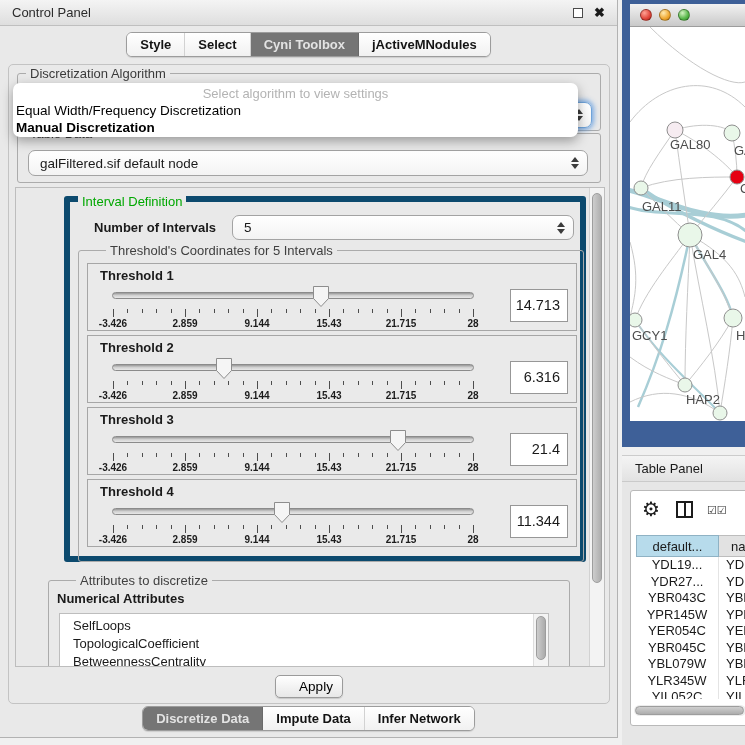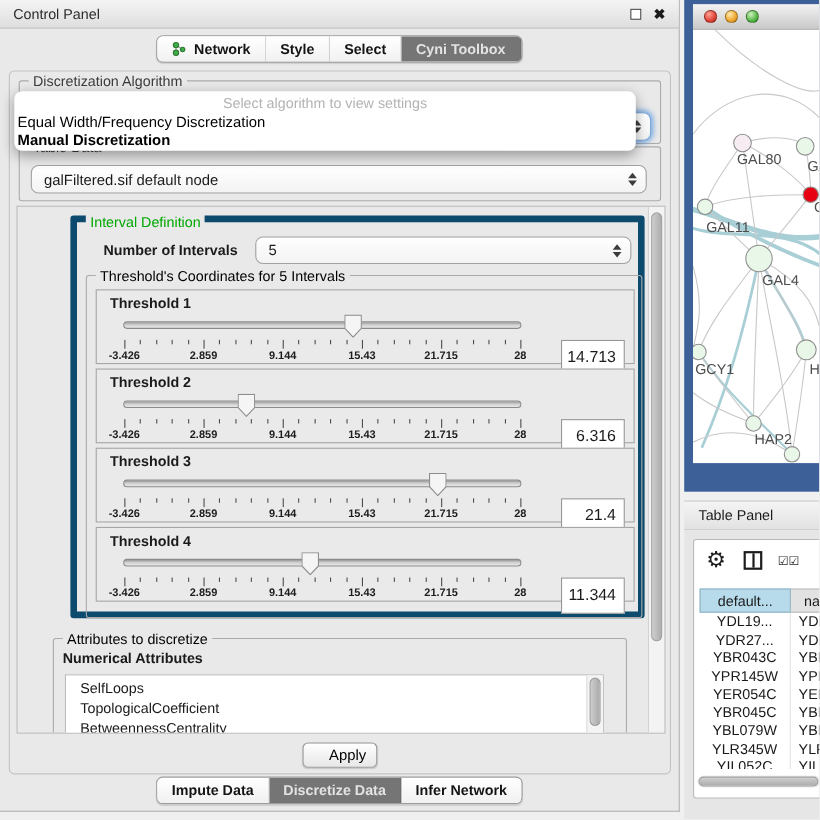--- a/index.html
+++ b/index.html
@@ -30,21 +30,21 @@
   .seg-item.selected{background:#757575;color:#e3e3e3;border-right:1px solid #6a6a6a;}
   .net-ico{display:inline-flex;margin-right:6px;}
 
   
   .main-box{position:absolute;left:8px;top:64px;width:602px;height:640px;background:#e9e9e9;
        border:1px solid #c3c3c3;border-radius:5px;}
   .group{position:absolute;border:1px solid #ababab;border-radius:3px;}
   .gtitle{position:absolute;top:-8px;left:8px;background:#e9e9e9;padding:0 4px;font-size:13px;line-height:15px;}
   .gtitle.dark{color:#3b3b3b;}
   .gtitle.green{color:#00a800;}
-  .gtitle.blue{color:#000000;}
+  .gtitle.blue{color:#404040;margin-left:19px;}
 
   .algo-group{left:8px;top:8px;width:584px;height:58px;}
   .td-group{left:8px;top:68px;width:584px;height:50px;}
 
   .combo{position:absolute;height:26px;background:linear-gradient(#ffffff,#f3f3f3);
        border:1px solid #a3a3a3;border-radius:7px;box-shadow:inset 0 1px 0 #fff;
        display:flex;align-items:center;padding:0 8px 0 11px;font-size:13.5px;}
   .combo .combo-text{flex:1;overflow:hidden;white-space:nowrap;}
   .focus-ring{border-color:#6fa3d9;box-shadow:0 0 5px 2px rgba(95,155,225,.8);}
   .algo-combo{left:8px;top:28px;width:566px;}
@@ -72,21 +72,21 @@
   .slider{position:absolute;left:24px;top:0;width:362px;height:46px;}
   .track{position:absolute;left:0;right:0;top:8px;height:7px;border-radius:4px;
        background:linear-gradient(#969696,#cfcfcf 45%,#e8e8e8);border:1px solid #8b8b8b;}
   .handle{position:absolute;top:2px;width:16px;height:21px;}
   .ticks{position:absolute;left:1px;right:1px;top:25px;height:9px;}
   .ticks .tick{position:absolute;top:0;width:1px;height:4px;background:#4d4d4d;}
   .ticks .tick.major{height:8px;}
   .tick-labels{position:absolute;left:1px;right:1px;top:34px;height:12px;}
   .tick-labels span{position:absolute;transform:translateX(-50%);font-size:10px;font-weight:bold;color:#1c1c1c;white-space:nowrap;}
   .thr-value{position:absolute;right:8px;top:5px;width:58px;height:33px;line-height:31px;background:#fff;
-       border:1px solid #979797;text-align:right;padding-right:7px;font-size:14.5px;margin-top:20px;}
+       border:1px solid #979797;text-align:right;padding-right:7px;font-size:14.5px;}
 
   .attr-group{position:absolute;left:32px;top:392px;width:522px;height:280px;border:1px solid #ababab;border-radius:3px;}
   .attr-sub{position:absolute;left:8px;top:10px;font-weight:bold;}
   .attr-list{position:absolute;left:10px;top:32px;width:490px;height:230px;background:#fff;border:1px solid #bdbdbd;}
   .attr-list ul{margin:0;padding:3px 0 0 13px;list-style:none;}
   .attr-list li{line-height:18px;font-size:13px;}
   .list-vscroll{position:absolute;right:0;top:0;width:15px;height:100%;background:#f4f4f4;border-left:1px solid #ddd;}
   .list-vscroll .thumb{position:absolute;left:2px;top:2px;width:10px;height:44px;border-radius:6px;
        background:linear-gradient(90deg,#cdcdcd,#ababab);border:1px solid #9d9d9d;}
 
@@ -144,38 +144,30 @@
   <section class="cp">
     <div class="cp-titlebar">
       <span class="cp-title">Control Panel</span>
       <span class="float-ico"></span>
       <span class="close-ico">✖</span>
     </div>
 
     <div class="tabrow top">
       <div class="seg">
         <div class="seg-item">
-          <span class="net-ico">
-            <svg width="14" height="15" viewBox="0 0 14 15">
-              <path d="M4,4 L4,11 M4,4 L10,8" stroke="#9b9b9b" stroke-width="1" fill="none"></path>
-              <circle cx="4" cy="4" r="2.4" fill="#3fae49" stroke="#2c7a33"></circle>
-              <circle cx="4" cy="11" r="2.4" fill="#3fae49" stroke="#2c7a33"></circle>
-              <circle cx="10" cy="8" r="2" fill="#3fae49" stroke="#2c7a33"></circle>
-            </svg>
-          </span>
-          <span>Network</span>
-        </div>
-        <div class="seg-item">
           <span>Style</span>
         </div>
         <div class="seg-item">
           <span>Select</span>
         </div>
         <div class="seg-item selected">
           <span>Cyni Toolbox</span>
+        </div>
+        <div class="seg-item">
+          <span>jActiveMNodules</span>
         </div>
       </div>
     </div>
 
     <div class="main-box">
 
       <div class="group algo-group">
         <span class="gtitle dark">Discretization Algorithm</span>
         <div class="combo focus-ring algo-combo">
           <span class="combo-text"></span>
@@ -426,25 +418,25 @@
         <div class="vscroll">
           <div class="thumb"></div>
         </div>
       </div>
 
       <button class="apply">Apply</button>
     </div>
 
     <div class="tabrow bottom">
       <div class="seg">
+        <div class="seg-item selected">
+          <span>Discretize Data</span>
+        </div>
         <div class="seg-item">
           <span>Impute Data</span>
-        </div>
-        <div class="seg-item selected">
-          <span>Discretize Data</span>
         </div>
         <div class="seg-item">
           <span>Infer Network</span>
         </div>
       </div>
     </div>
 
     <div class="popup">
       <div class="popup-hint">Select algorithm to view settings</div>
       <div class="popup-opt">Equal Width/Frequency Discretization</div>

